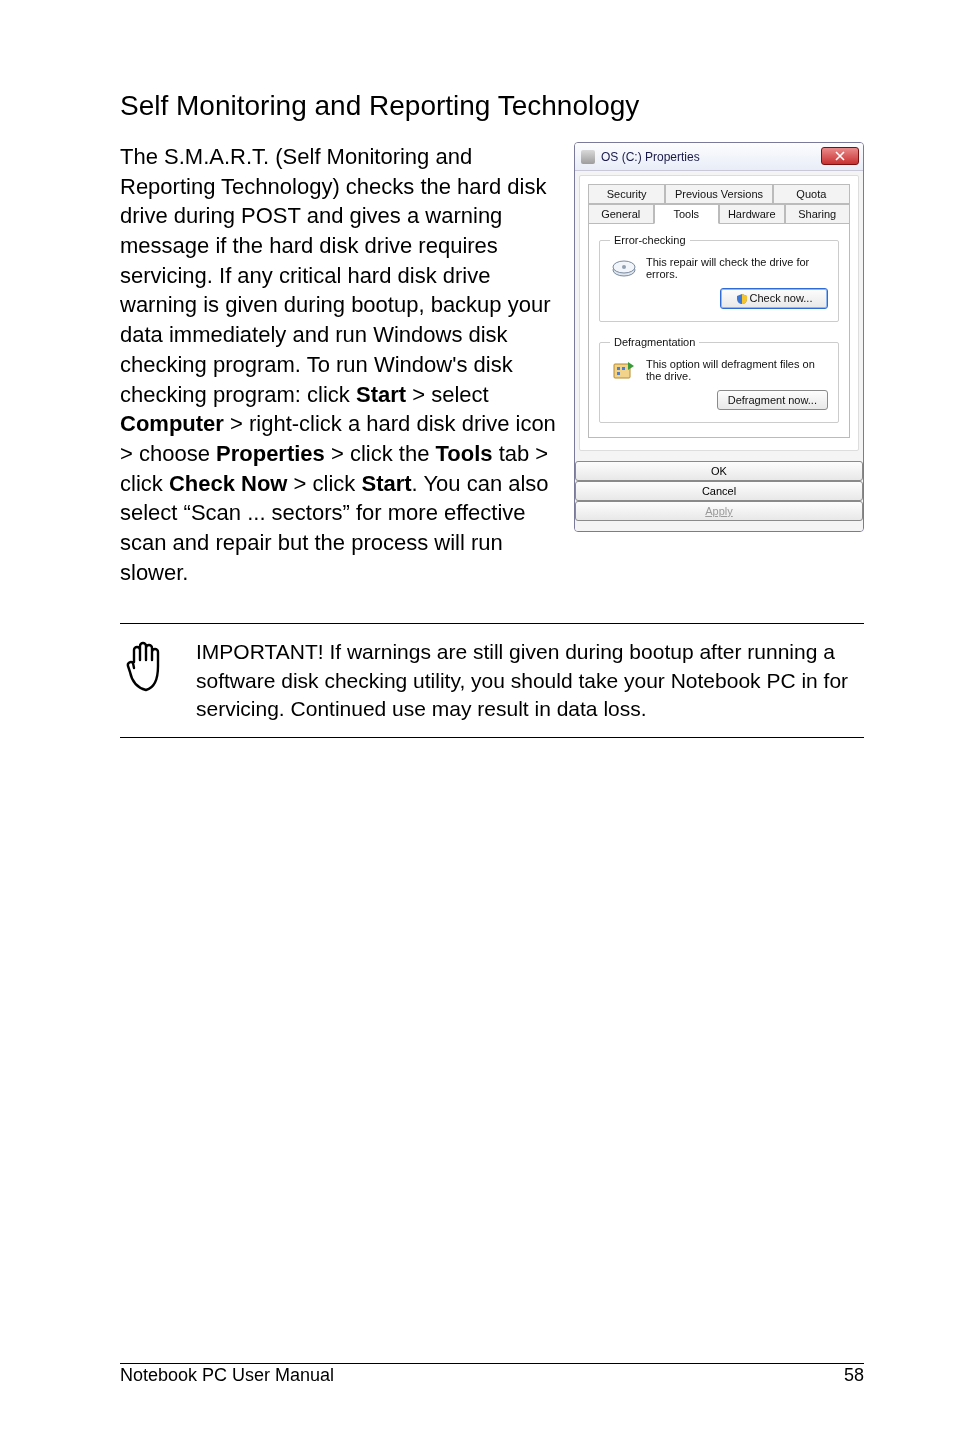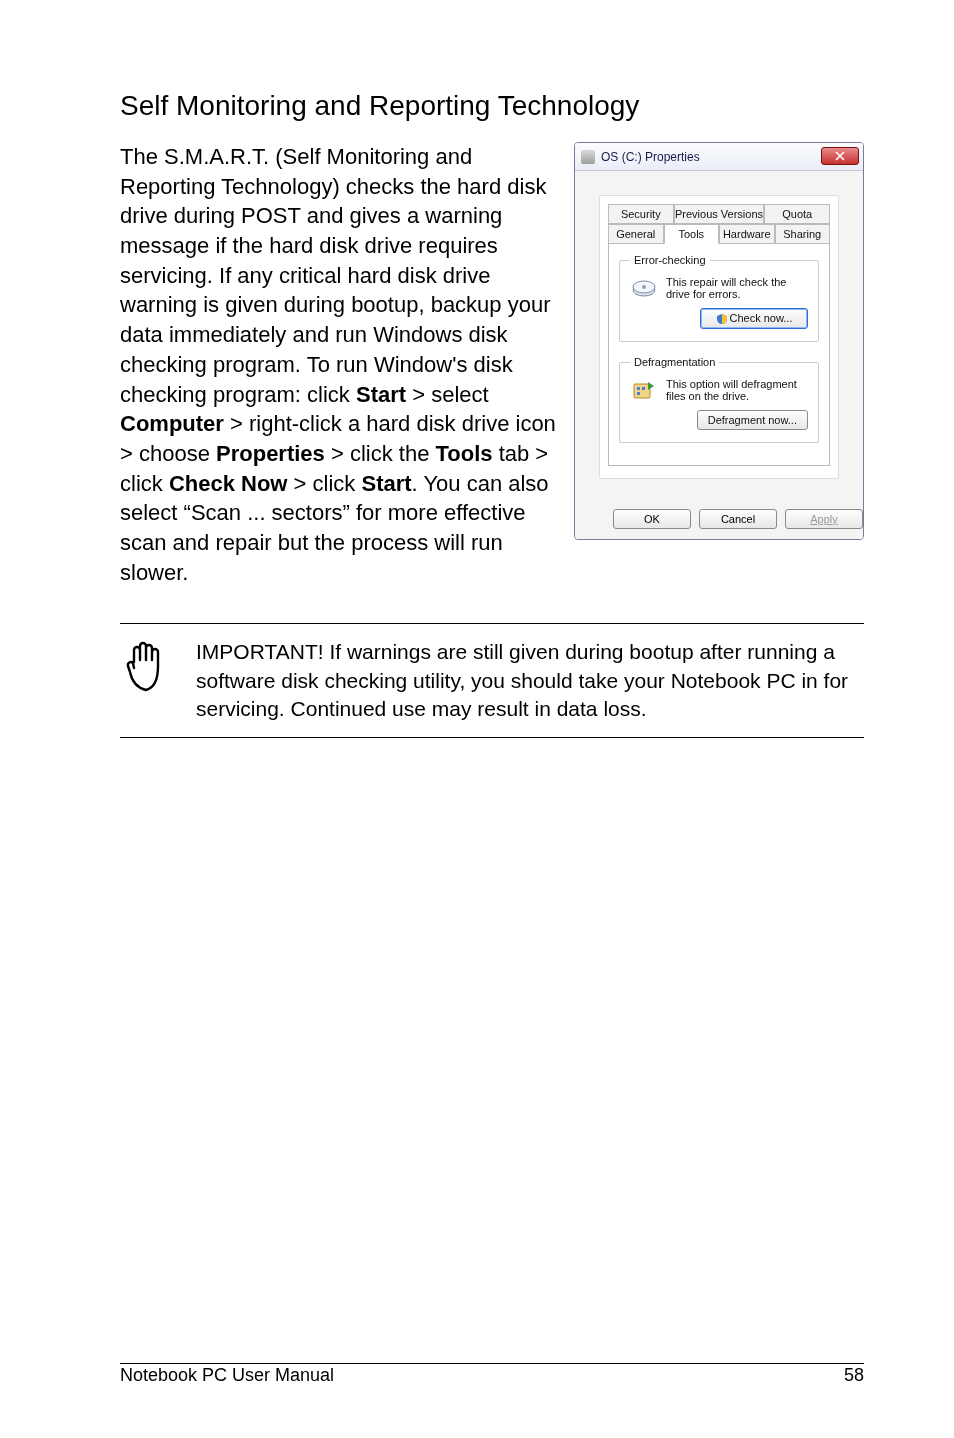--- a/index.html
+++ b/index.html
@@ -58,21 +58,21 @@
     position:absolute; right:4px; top:4px;
     width: 38px; height:18px;
     background: linear-gradient(#e98b8b,#c93030);
     border:1px solid #7a1010;
     border-radius:3px;
     display:flex; align-items:center; justify-content:center;
   }
   .close-btn svg { width:10px; height:10px; }
   .dialog-body {
     background: #fff;
-    margin: 24px;
+    margin: 4px;
     padding: 8px 8px 12px 8px;
     border: 1px solid #ddd;
     border-radius: 2px;
     font-size: 11px;
     color:#111;
   }
   .tabs-row { display:flex; }
   .tabs-row .tab {
     flex:1;
     border:1px solid #bbb;
@@ -83,21 +83,21 @@
   }
   .tabs-row.row2 .tab.active {
     background:#fff;
     border-bottom:1px solid #fff;
     position:relative;
     z-index:2;
   }
   .tab-content {
     border:1px solid #bbb;
     border-top:none;
-    padding: 10px 10px 8px 10px;
+    padding: 10px 10px 0 10px;
     background:#fff;
   }
   fieldset {
     border:1px solid #ccc;
     border-radius:2px;
     margin-bottom: 14px;
     padding: 10px 10px 12px 10px;
   }
   legend {
     font-size:11px;
@@ -123,23 +123,24 @@
     margin-top:8px;
   }
   .win-button.focused {
     border:1px solid #2e6bd6;
     box-shadow: 0 0 0 1px #8fb8f2 inset;
   }
   .btn-row { text-align:right; }
   .bottom-btns {
     display:flex;
     justify-content:flex-end;
-    gap:8px;
+    gap:0;
     padding: 6px 0 10px 0;
     background:#f4f4f4;
+    flex-direction:column;
   }
   .bottom-btns .win-button { min-width: 78px; margin-top:0; }
   .bottom-btns .win-button.disabled { color:#9a9a9a;text-decoration:underline; }
 
   .important-box {
     margin-top: 36px;
     border-top: 1px solid #000;
     border-bottom: 1px solid #000;
     padding: 14px 0;
     display:flex;

